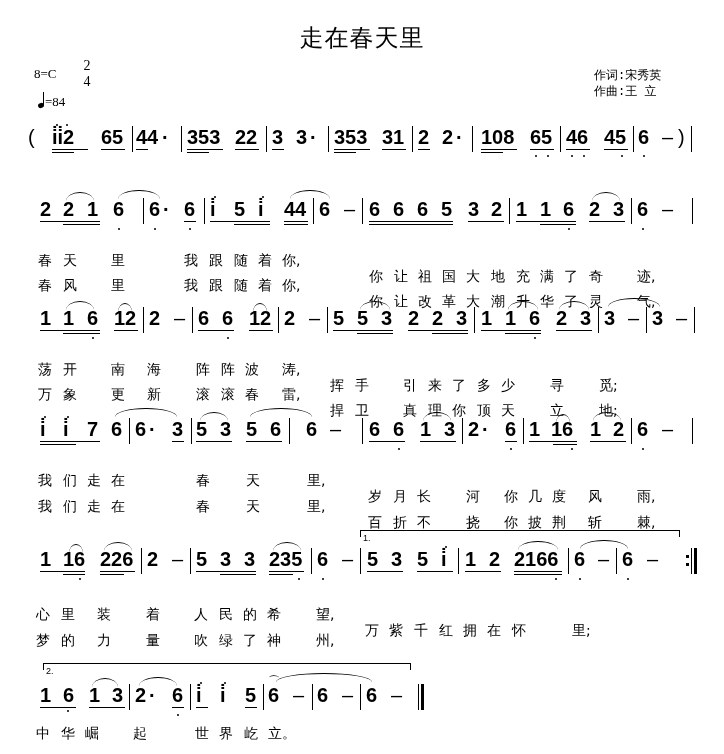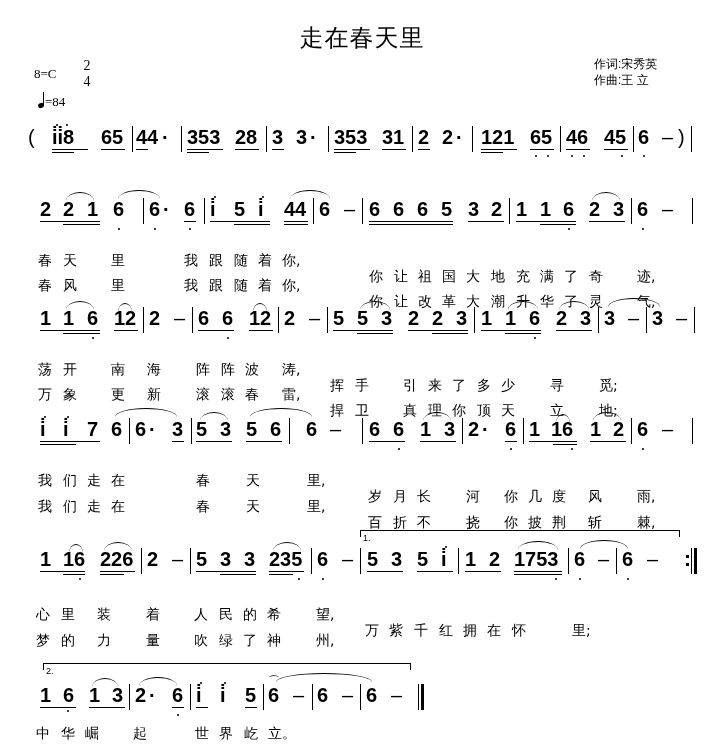--- a/index.html
+++ b/index.html
@@ -4,21 +4,21 @@
 <style>
   html, body { margin:0; padding:0; background:#ffffff; }
   body { width:724px; height:754px; position:relative; overflow:hidden; font-family:"Liberation Sans", sans-serif; color:#000; }
   .title { position:absolute; top:22px; left:0; width:724px; text-align:center; font-size:24px; font-family:"DejaVu Sans", sans-serif; letter-spacing:1px; }
   .key { position:absolute; left:34px; top:66px; font-size:13px; font-family:"Liberation Serif", serif; }
   .tsig { position:absolute; left:80px; top:58px; width:14px; text-align:center; font-family:"Liberation Serif", serif; font-size:14px; line-height:16px; }
   .tempo { position:absolute; left:38px; top:94px; font-size:13px; font-family:"Liberation Serif", serif; }
   .qnote { display:inline-block; position:relative; width:7px; height:14px; vertical-align:bottom; }
   .qnote .stem { position:absolute; left:5px; top:-4px; width:1px; height:13px; background:#000; }
   .qnote .head { position:absolute; left:0; top:7px; width:6px; height:5px; border-radius:50%; background:#000; transform:rotate(-20deg); }
-  .credits { position:absolute; left:594px; top:56px; font-size:12px; line-height:16px; font-family:Liberation Sans, sans-serif; }
+  .credits { position:absolute; left:594px; top:68px; font-size:12px; line-height:16px; font-family:Liberation Mono, monospace; }
   .row { position:absolute; left:0; width:724px; }
   .n { position:absolute; font-weight:bold; font-size:20px; line-height:22px; font-family:"Liberation Sans", sans-serif; white-space:pre; }
   .n.thin { font-weight:normal; }
   .bar { position:absolute; width:1px; background:#000; }
   .ul { position:absolute; height:1px; background:#000; }
   .dot { position:absolute; width:2px; height:2px; background:#000; border-radius:1px; }
   .slur { position:absolute; border-top:1px solid #000; border-radius:50% 50% 0 0 / 100% 100% 0 0; height:8px; }
   .lyr { position:absolute; font-size:14px; font-family:"DejaVu Sans", sans-serif; white-space:pre; letter-spacing:0; }
   .volta { position:absolute; border-top:1px solid #000; border-left:1px solid #000; border-right:1px solid #000; height:6px; }
   .volta-label { position:absolute; font-size:9px; }
@@ -37,41 +37,41 @@
 <div class="tempo">
   <span class="qnote"><span class="stem"></span><span class="head"></span></span><span>=84</span>
 </div>
 <div class="credits">
   <div>作词:宋秀英</div>
   <div>作曲:王  立</div>
 </div>
 
 <div class="row" style="top:126px;">
   <span class="n thin" style="left:28px;top:0;">(</span>
-  <span class="n" style="left:52px;">i̇i̇8</span>
+  <span class="n" style="left:52px;">i̇i̇2</span>
   <span class="n" style="left:101px;">65</span>
   <div class="bar" style="left:132px;top:0;height:26px;"></div>
   <span class="n" style="left:136px;">44</span>
   <span class="n" style="left:162px;">·</span>
   <div class="bar" style="left:181px;top:0;height:26px;"></div>
   <span class="n" style="left:187px;">353</span>
-  <span class="n" style="left:235px;">28</span>
+  <span class="n" style="left:235px;">22</span>
   <div class="bar" style="left:266px;top:0;height:26px;"></div>
   <span class="n" style="left:272px;">3</span>
   <span class="n" style="left:296px;">3</span>
   <span class="n" style="left:310px;">·</span>
   <div class="bar" style="left:328px;top:0;height:26px;"></div>
   <span class="n" style="left:334px;">353</span>
   <span class="n" style="left:382px;">31</span>
   <div class="bar" style="left:412px;top:0;height:26px;"></div>
   <span class="n" style="left:418px;">2</span>
   <span class="n" style="left:442px;">2</span>
   <span class="n" style="left:456px;">·</span>
   <div class="bar" style="left:472px;top:0;height:26px;"></div>
-  <span class="n" style="left:481px;">121</span>
+  <span class="n" style="left:481px;">108</span>
   <span class="n" style="left:530px;">65</span>
   <div class="bar" style="left:560px;top:0;height:26px;"></div>
   <span class="n" style="left:566px;">46</span>
   <span class="n" style="left:604px;">45</span>
   <div class="bar" style="left:633px;top:0;height:26px;"></div>
   <span class="n" style="left:638px;">6</span>
   <span class="n thin" style="left:662px;">–</span>
   <span class="n thin" style="left:678px;">)</span>
   <div class="bar" style="left:691px;top:0;height:26px;"></div>
 
@@ -325,21 +325,21 @@
   <span class="n" style="left:317px;">6</span>
   <span class="n thin" style="left:342px;">–</span>
   <div class="bar" style="left:360px;height:26px;"></div>
   <span class="n" style="left:367px;">5</span>
   <span class="n" style="left:391px;">3</span>
   <span class="n" style="left:417px;">5</span>
   <span class="n" style="left:441px;">i̇</span>
   <div class="bar" style="left:458px;height:26px;"></div>
   <span class="n" style="left:465px;">1</span>
   <span class="n" style="left:489px;">2</span>
-  <span class="n" style="left:514px;">1753</span>
+  <span class="n" style="left:514px;">2166</span>
   <div class="bar" style="left:568px;height:26px;"></div>
   <span class="n" style="left:574px;">6</span>
   <span class="n thin" style="left:598px;">–</span>
   <div class="bar" style="left:616px;height:26px;"></div>
   <span class="n" style="left:622px;">6</span>
   <span class="n thin" style="left:647px;">–</span>
   <div class="rdot" style="left:686px;top:7px;"></div>
   <div class="rdot" style="left:686px;top:15px;"></div>
   <div class="bar" style="left:691px;height:26px;"></div>
   <div class="dbar" style="left:694px;height:26px;"></div>

